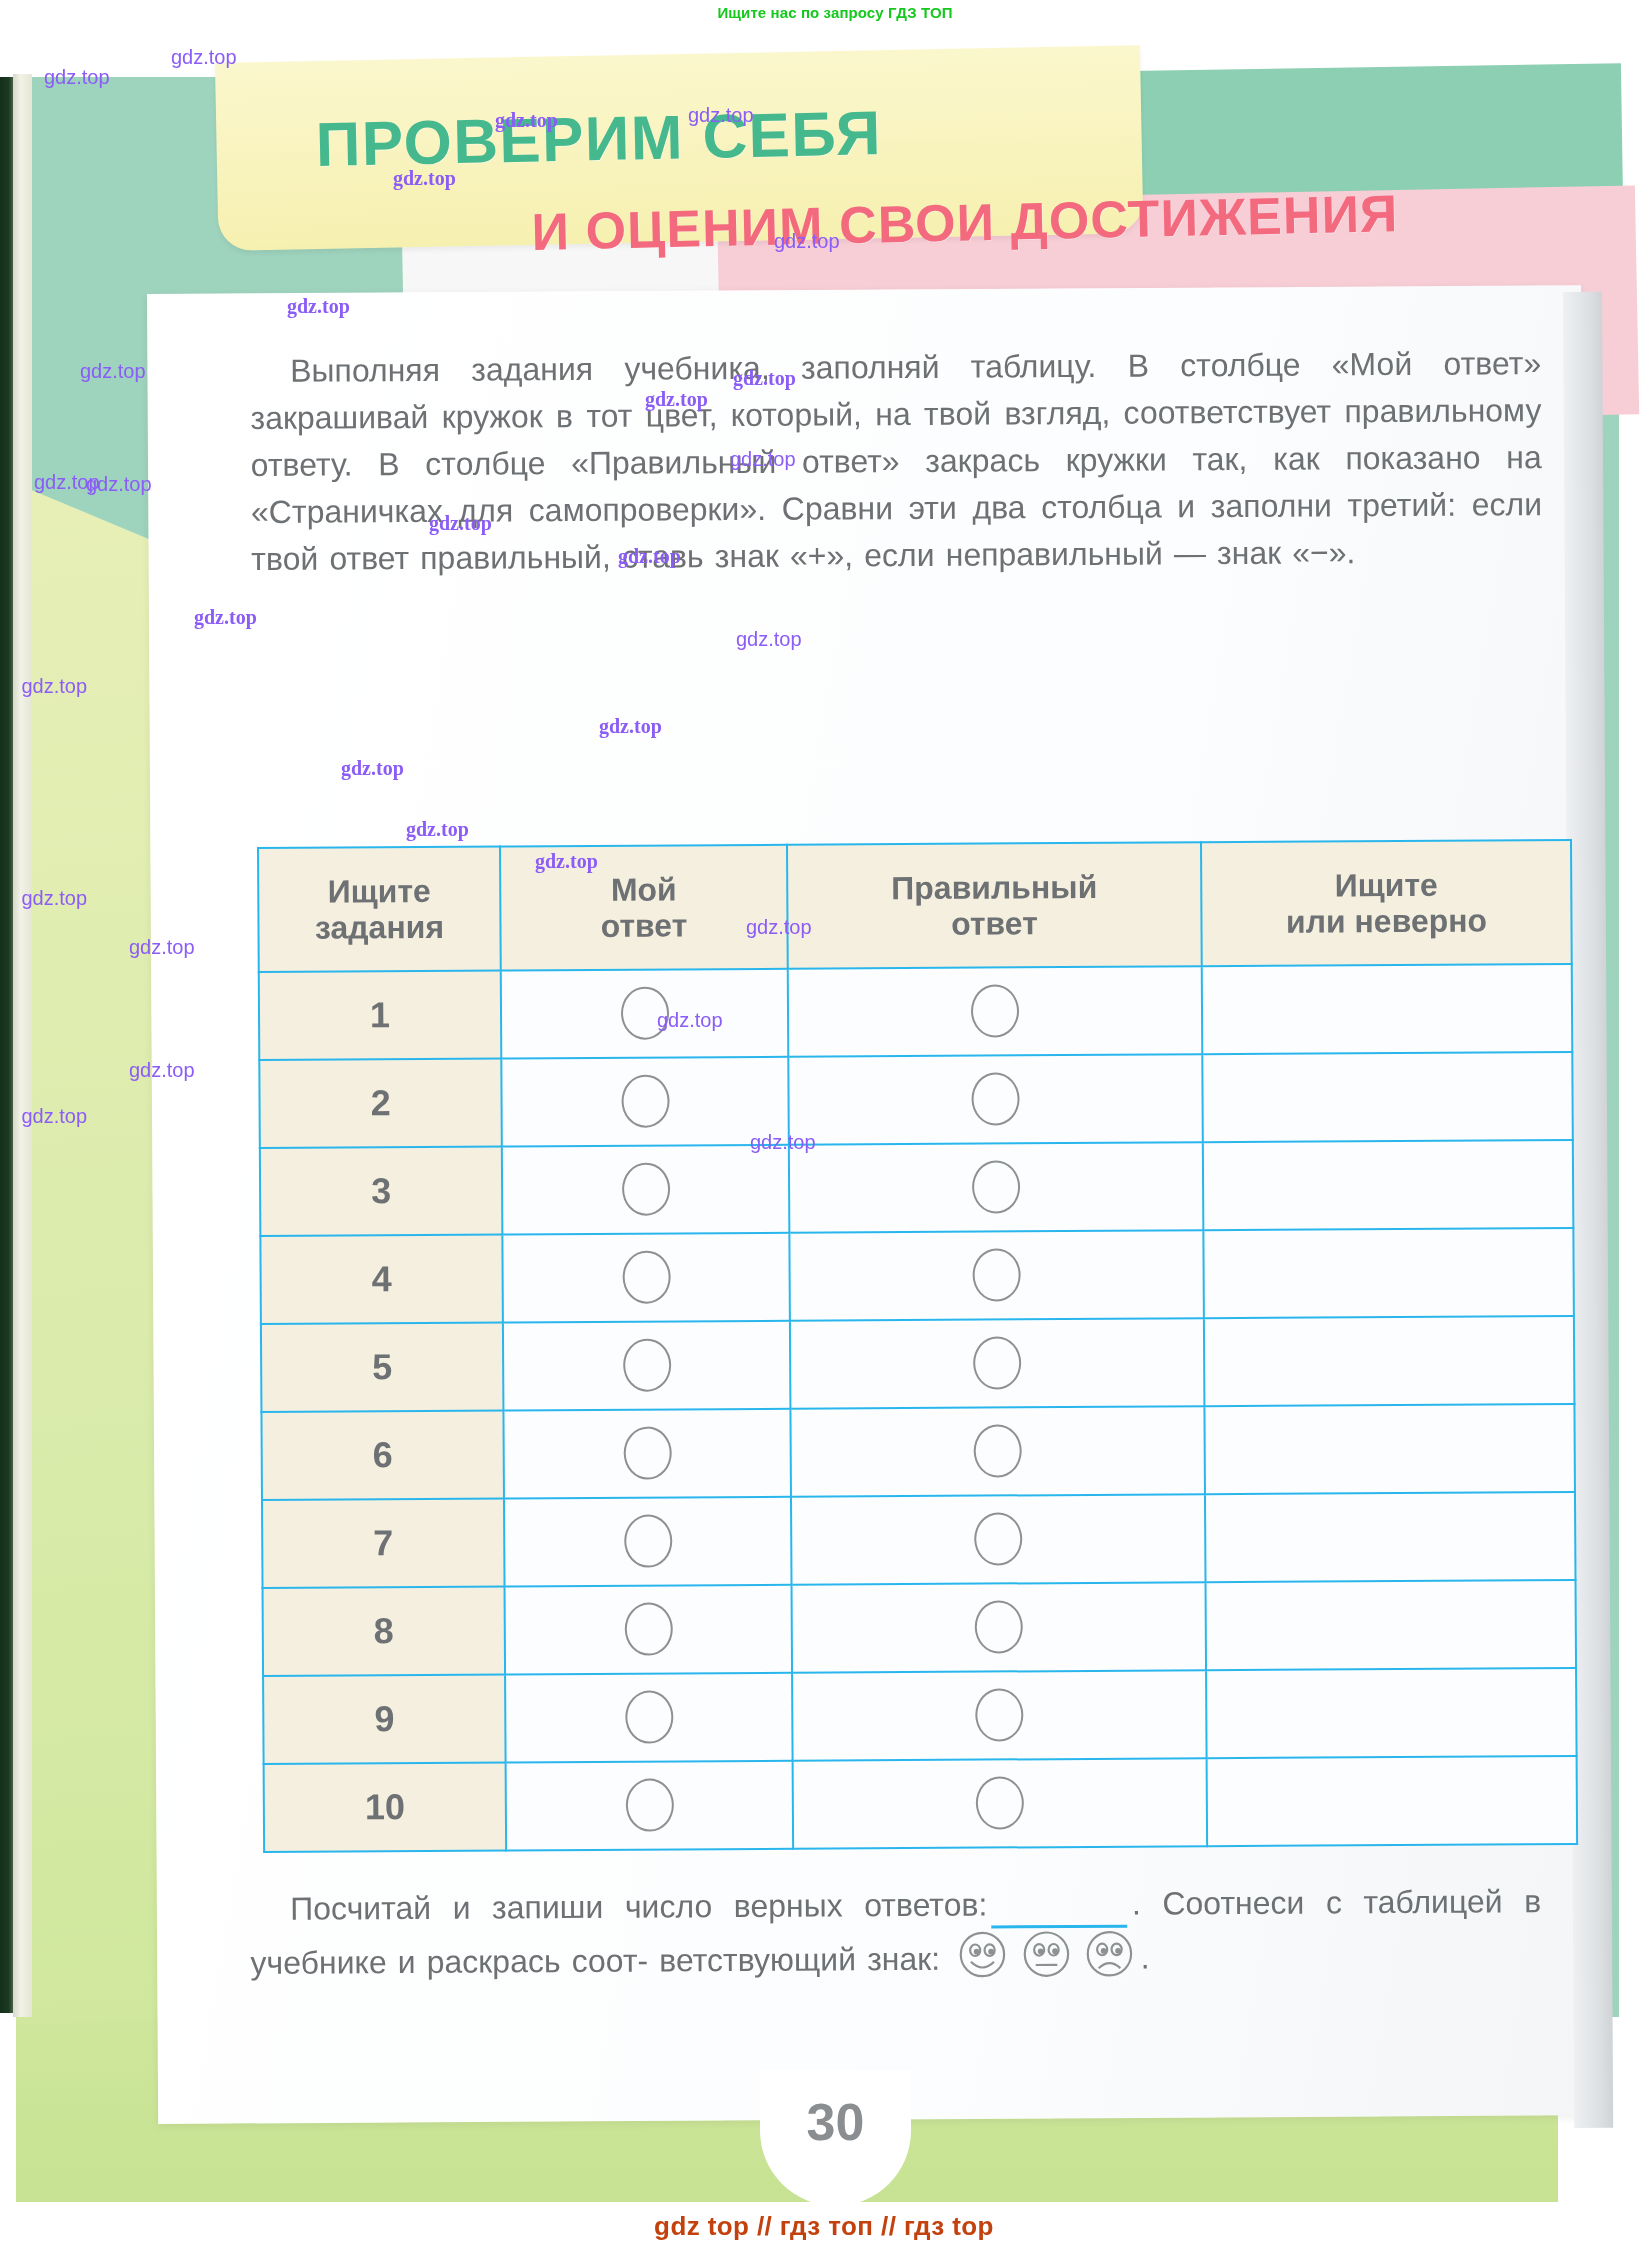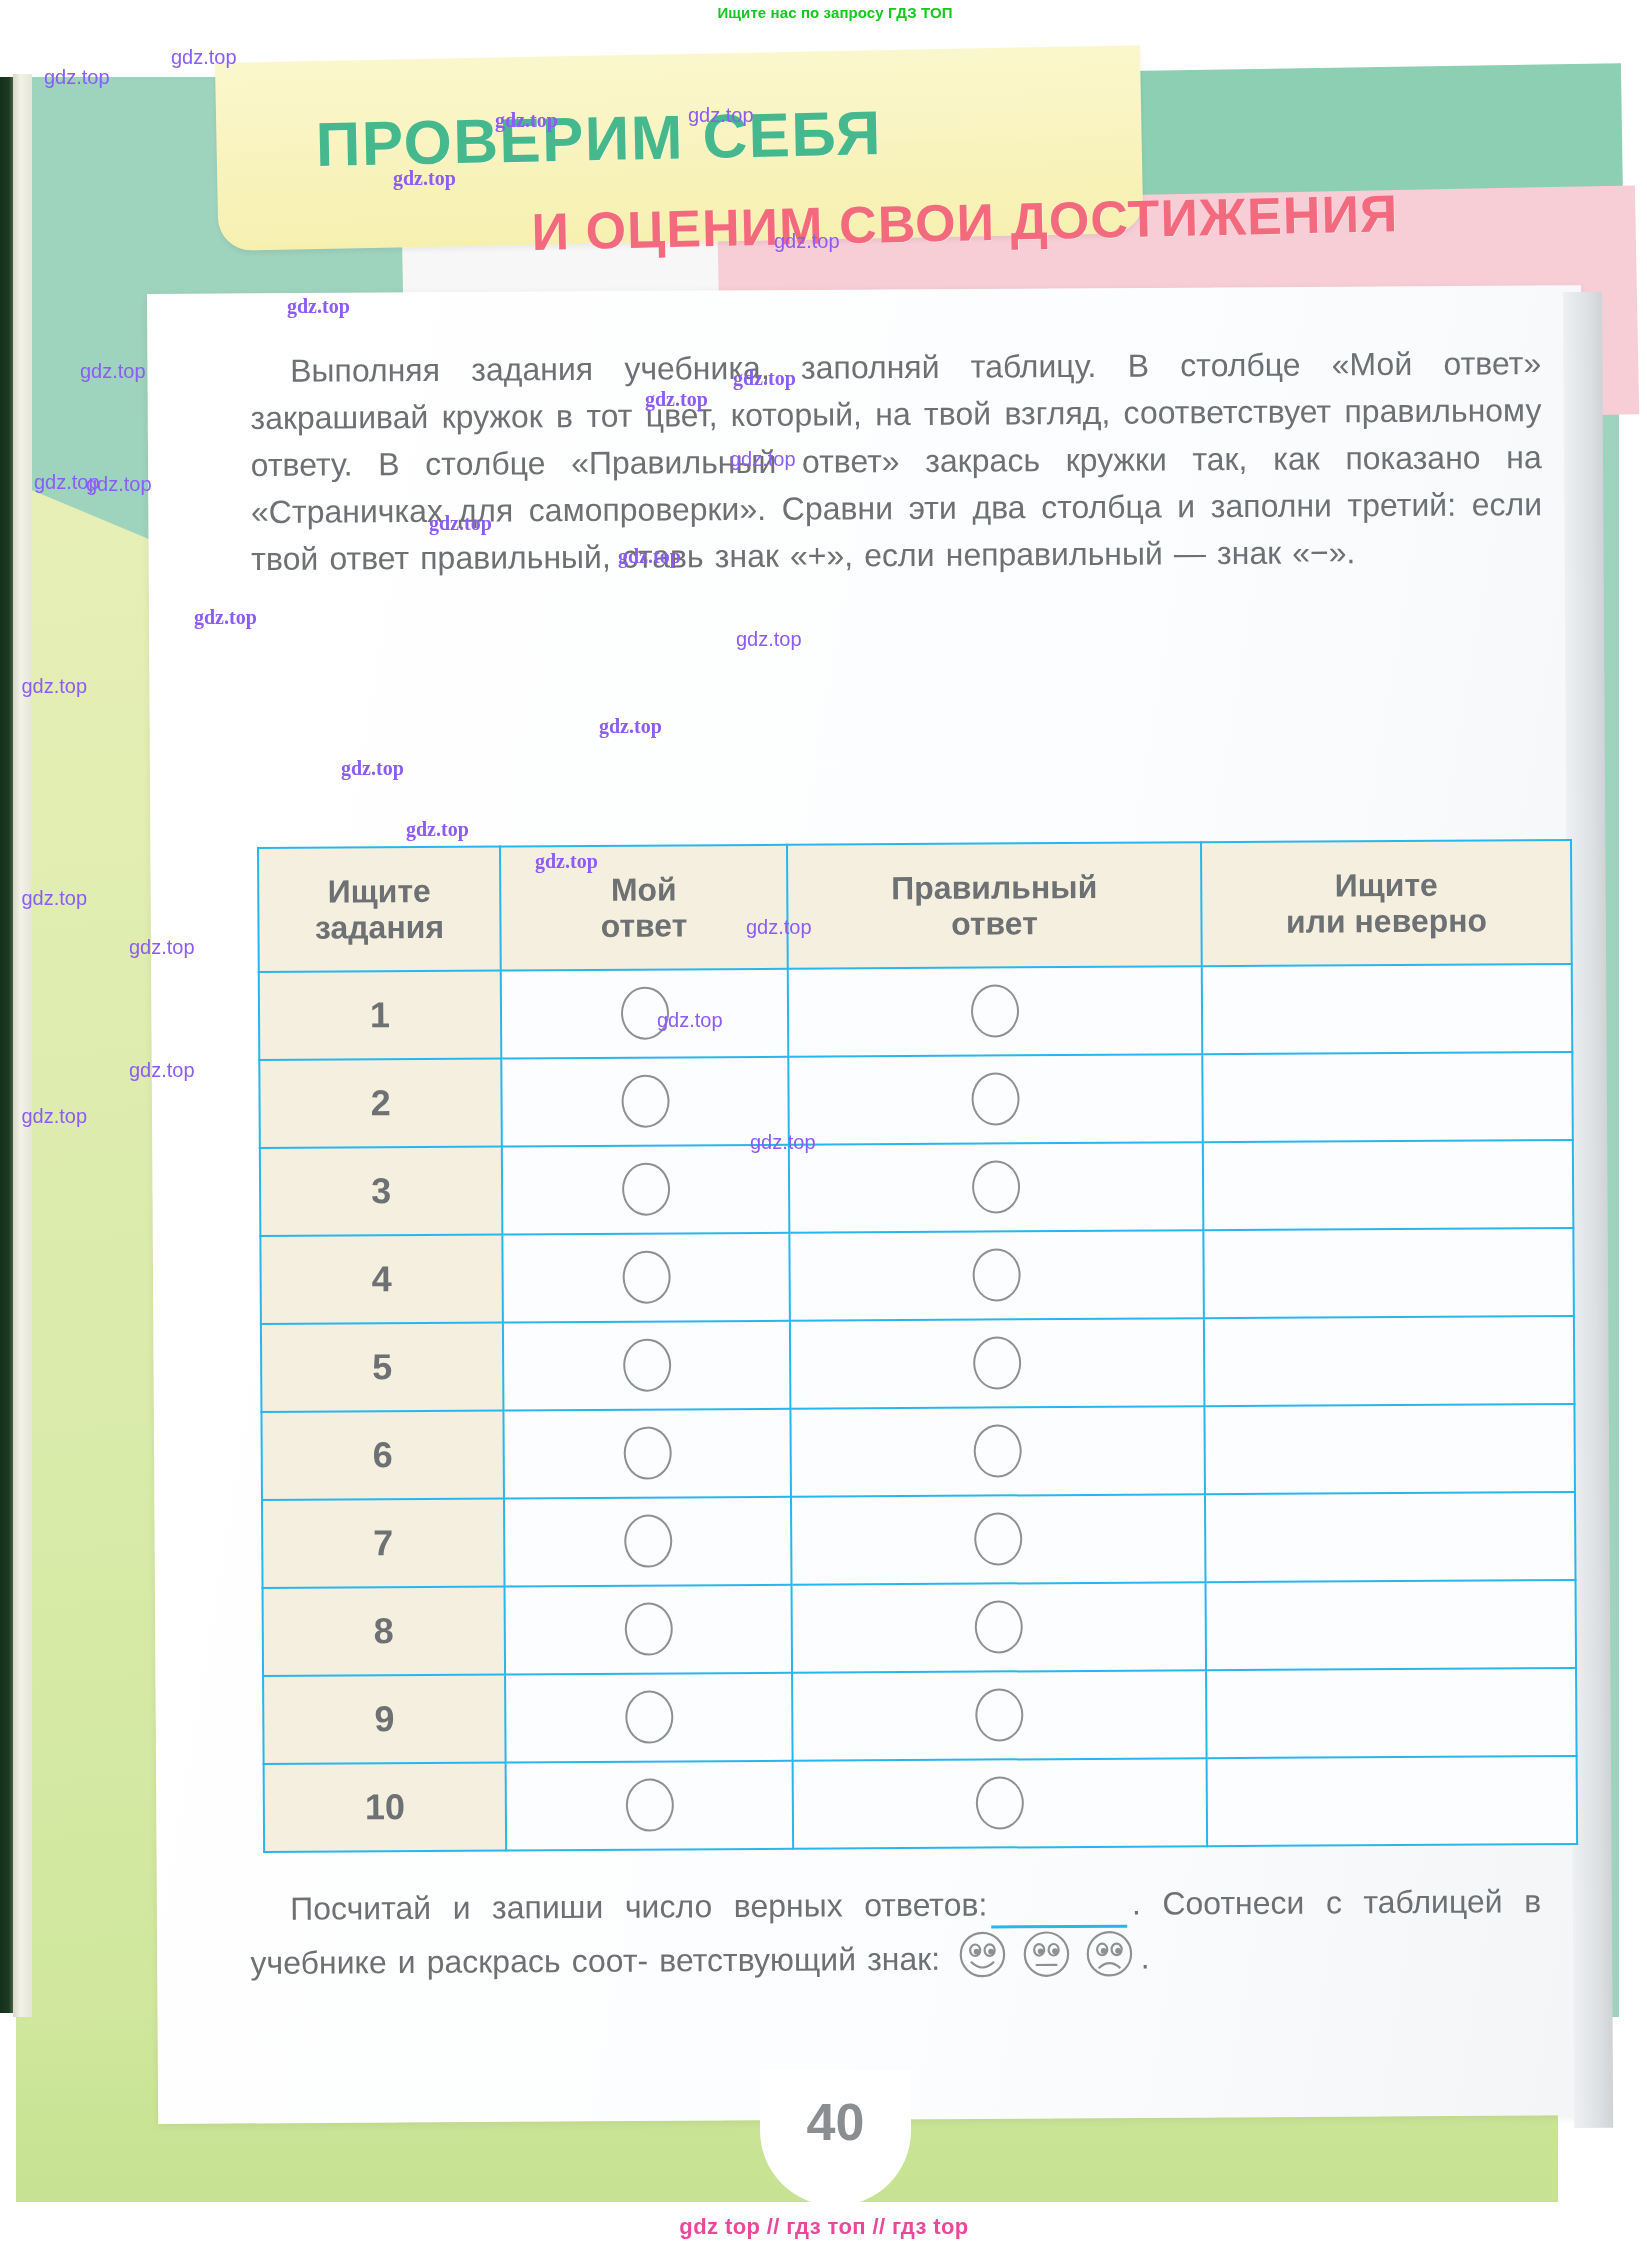--- a/index.html
+++ b/index.html
@@ -192,21 +192,21 @@
     font-family:"Liberation Sans", sans-serif;
   }
 
   
   .footer{
     position:absolute;left:0;top:2203px;width:1648px;height:47px;
     background:#ffffff;display:flex;align-items:center;justify-content:center;
     z-index:60;
   }
   .footer-text{
-    color:#ec4899;font-size:22px;font-weight:600;letter-spacing:0.4px;
+    color:#c2410c;font-size:26px;font-weight:600;letter-spacing:0.4px;
     font-family:"Liberation Sans", sans-serif;
   }
 
   
   .wm{
     position:absolute;color:#8b5cf6;font-size:19.4px;font-weight:600;
     font-family:"Liberation Serif", serif;
     white-space:nowrap;z-index:50;pointer-events:none;
   }
   .wm.sans{font-family:"Liberation Sans", sans-serif;font-weight:500;}
@@ -379,21 +379,21 @@
         <ellipse cx="26" cy="30" rx="7" ry="8" fill="none" stroke="#8e9192" stroke-width="3"></ellipse>
         <ellipse cx="46" cy="30" rx="7" ry="8" fill="none" stroke="#8e9192" stroke-width="3"></ellipse>
         <circle cx="28" cy="32" r="4" fill="#8e9192"></circle>
         <circle cx="48" cy="32" r="4" fill="#8e9192"></circle>
         <path d="M21 56 Q36 42 51 56" fill="none" stroke="#8e9192" stroke-width="3"></path>
       </svg>
     </span><span>.</span>
   </div>
 
   <div class="pagenum-bg"></div>
-  <div class="pagenum">40</div>
+  <div class="pagenum">30</div>
 
   <div id="wm-layer">
       <div class="wm sans" style="left: 171px; top: 21.5px; font-size: 20px;">gdz.top</div>
       <div class="wm sans" style="left: 44px; top: 42px; font-size: 20px;">gdz.top</div>
       <div class="wm sans" style="left: 688px; top: 80px; font-size: 20px;">gdz.top</div>
       <div class="wm" style="left: 495px; top: 85px; font-size: 20px;">gdz.top</div>
       <div class="wm" style="left: 393px; top: 143px; font-size: 20px;">gdz.top</div>
       <div class="wm sans" style="left: 774px; top: 206px; font-size: 20px;">gdz.top</div>
       <div class="wm" style="left: 287px; top: 271px; font-size: 20px;">gdz.top</div>
       <div class="wm" style="left: 733px; top: 343px; font-size: 20px;">gdz.top</div>

